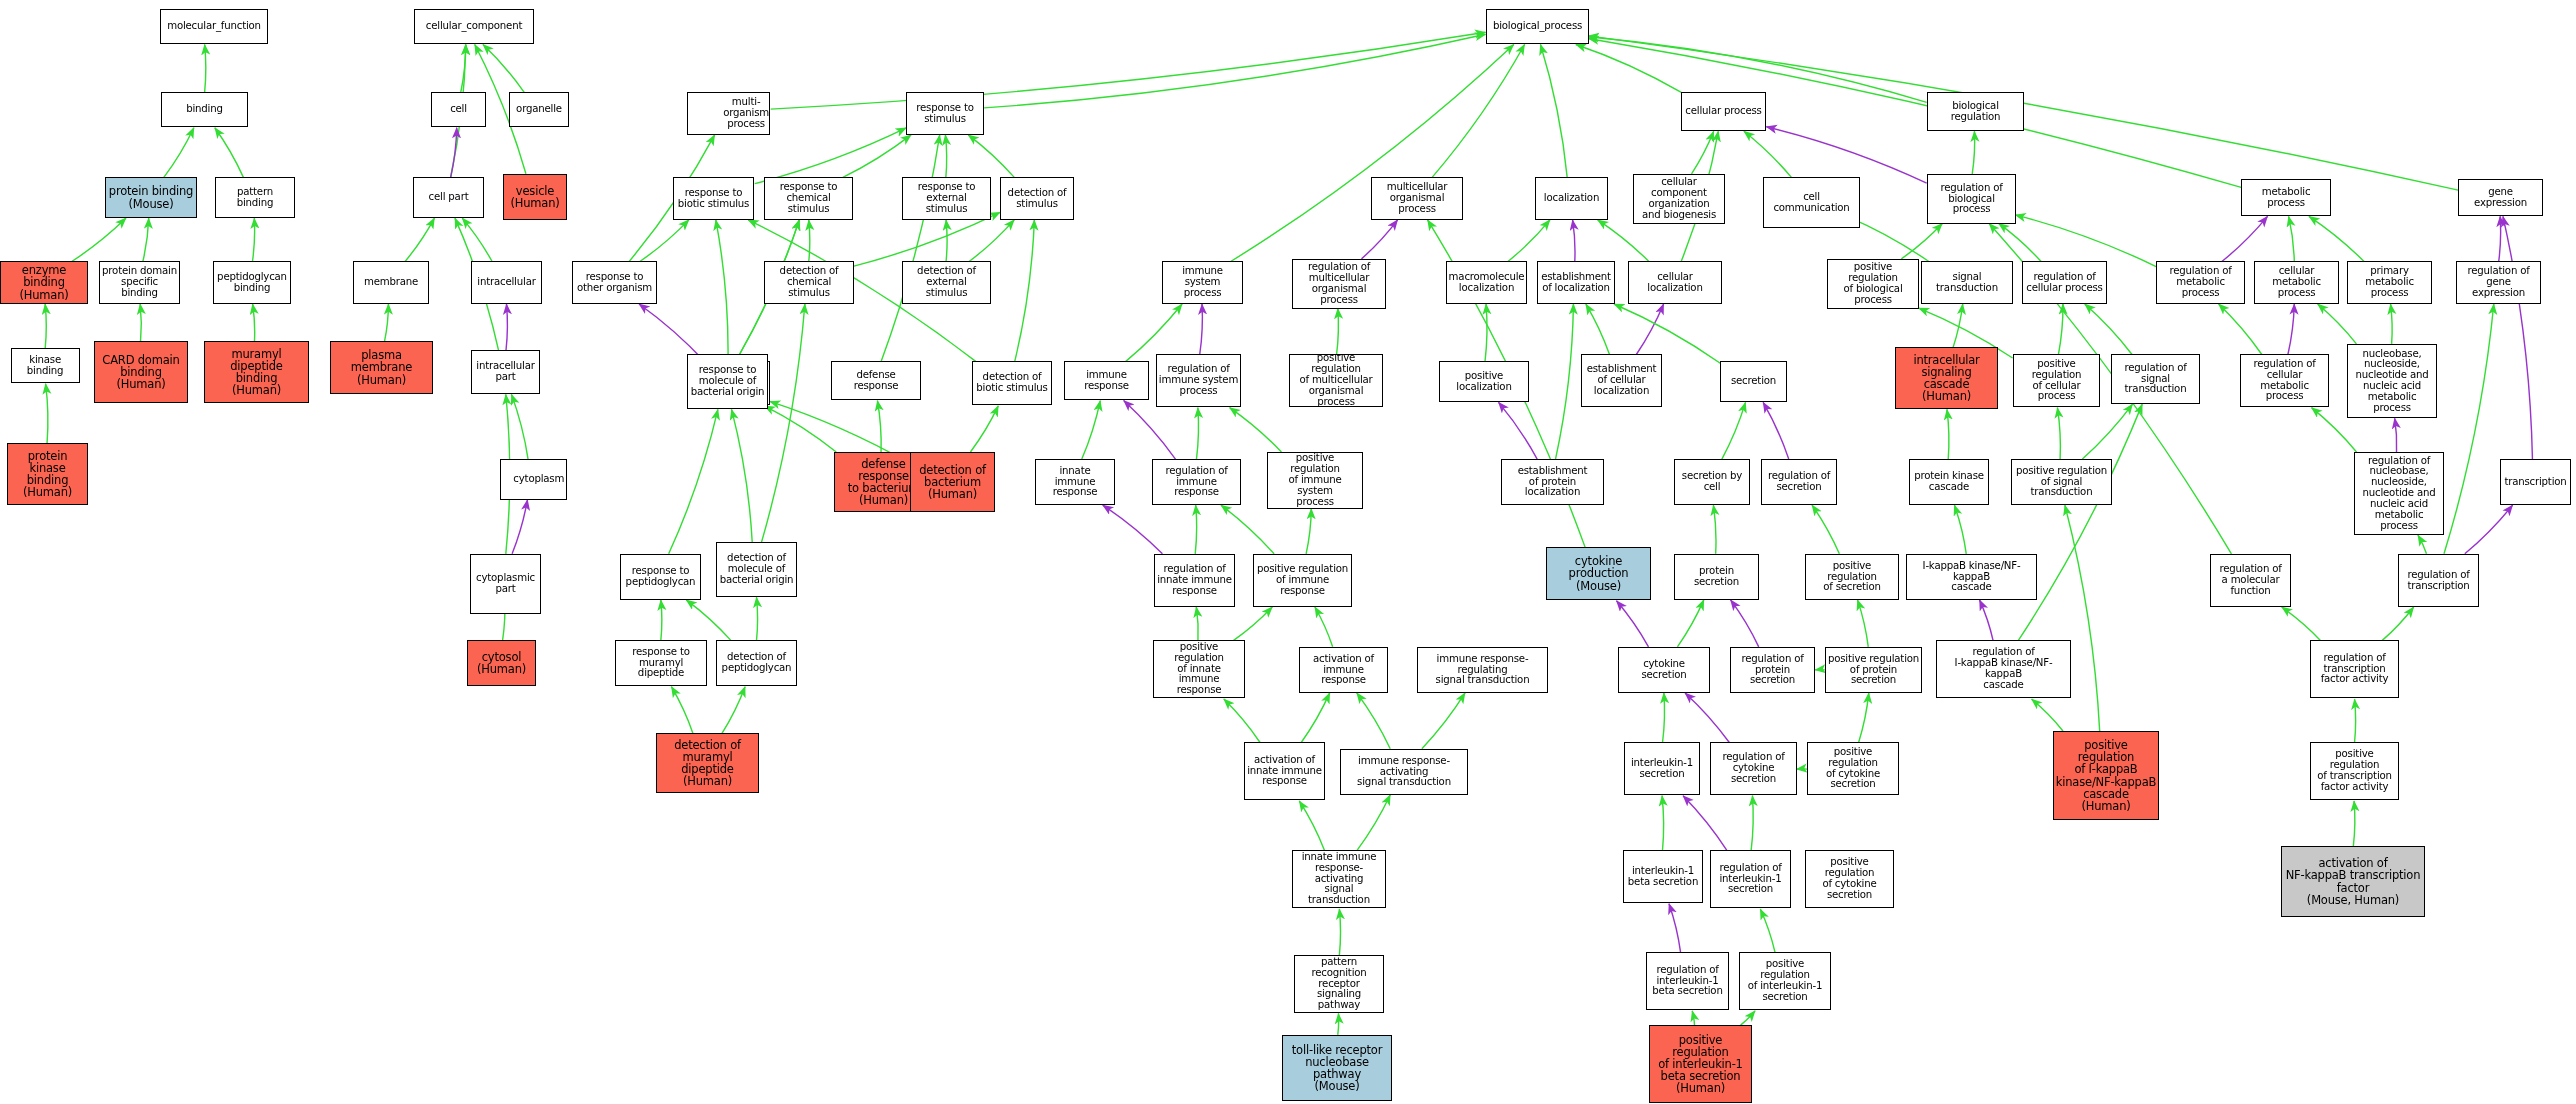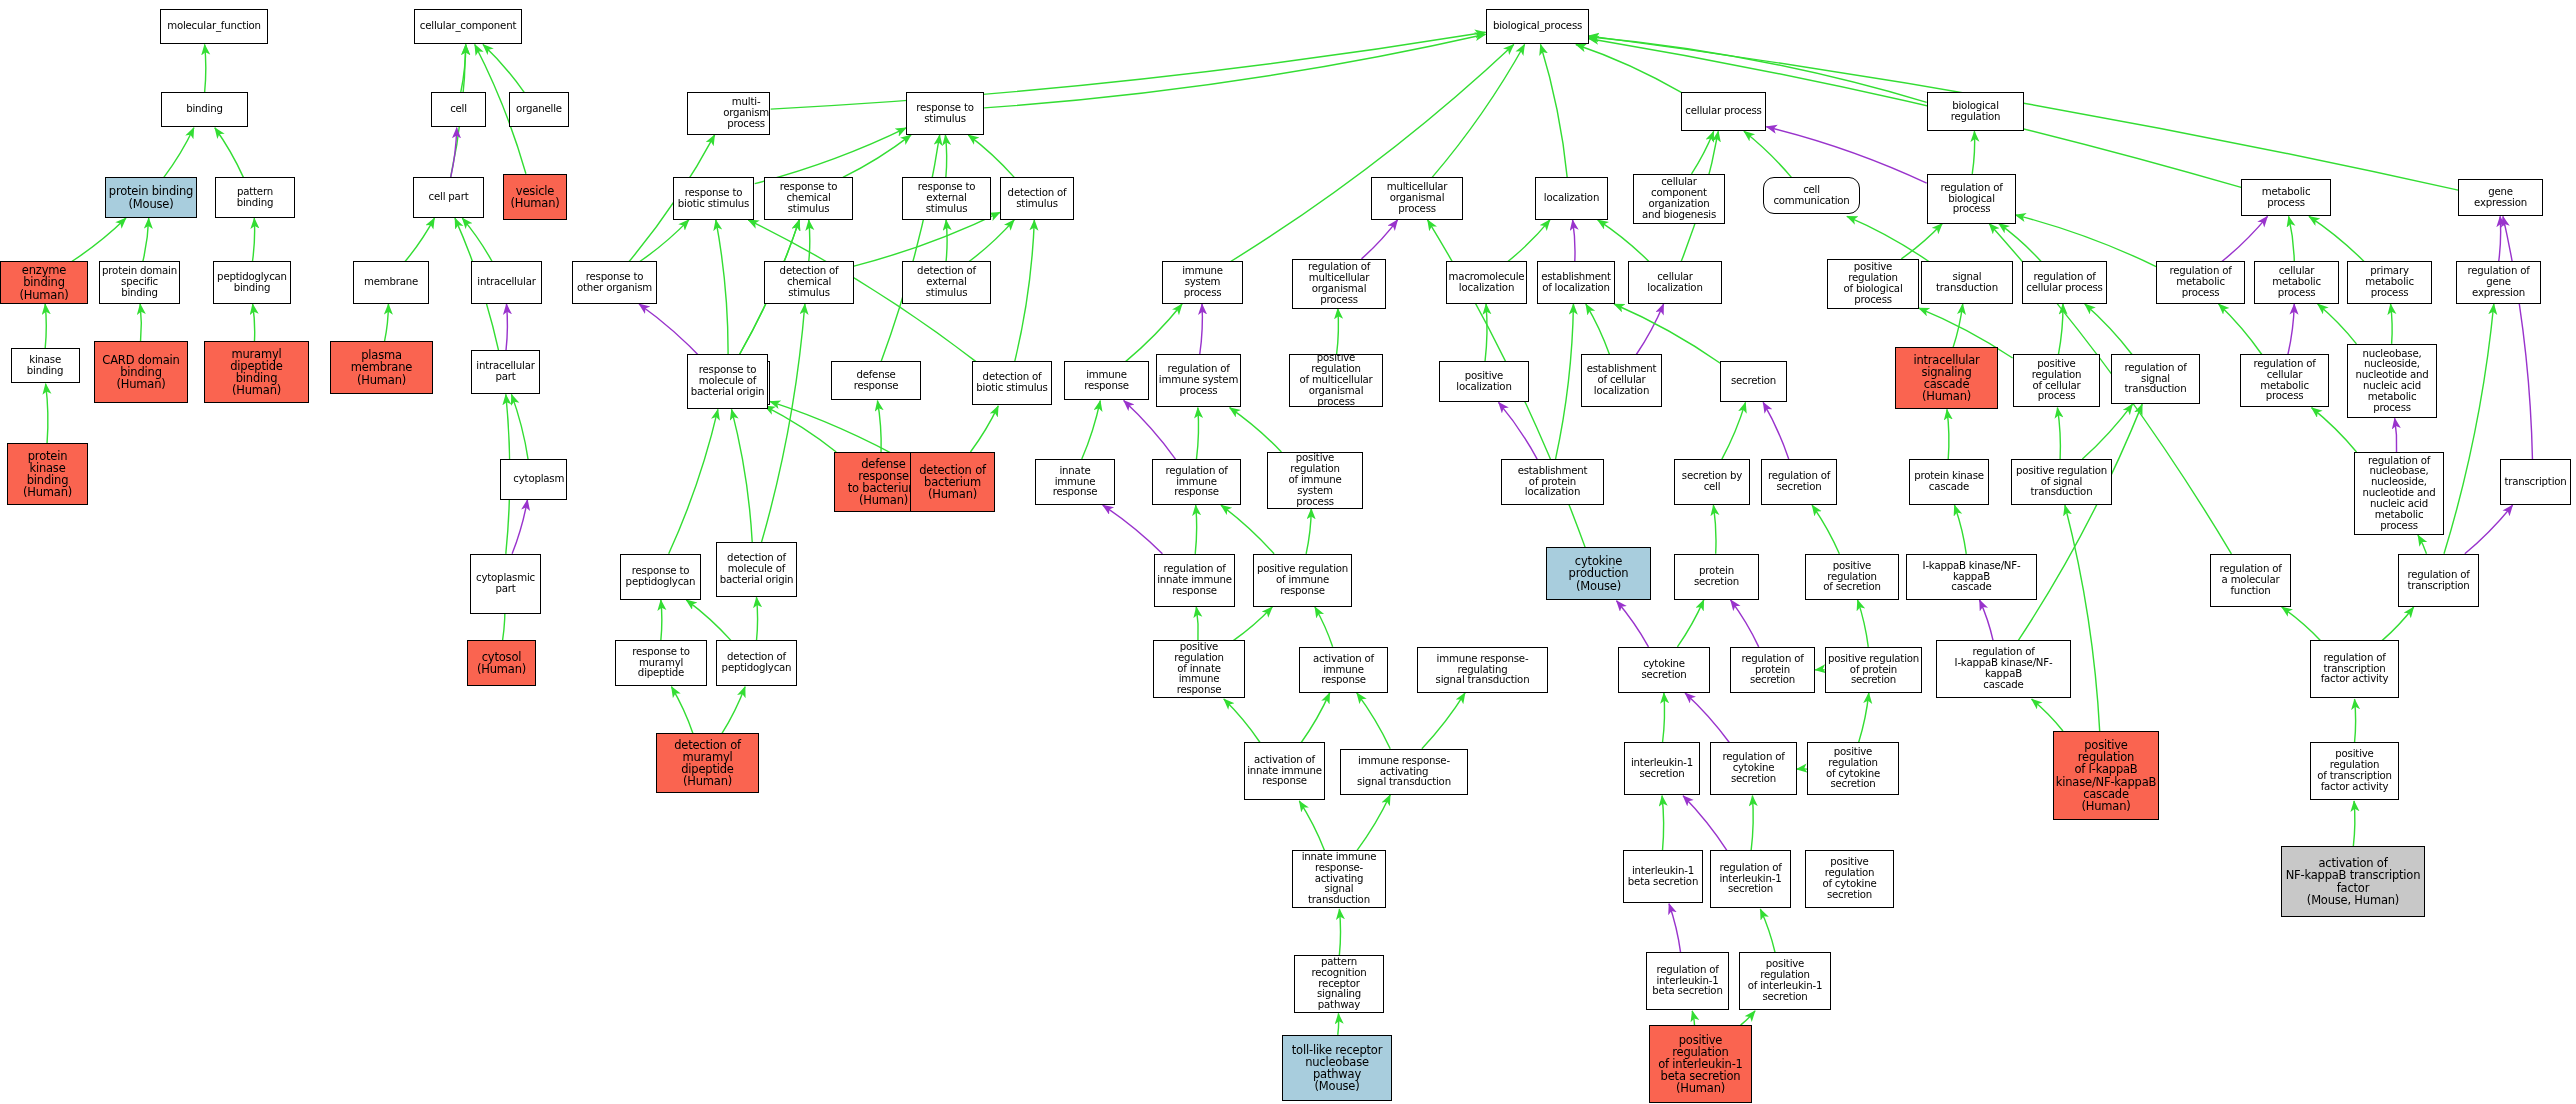--- a/index.html
+++ b/index.html
@@ -221,21 +221,21 @@
       <div class="node root sz-s" style="left: 10.6px; top: 348px; width: 69px; height: 35px;"><span>kinase binding</span></div>
       <div class="node human sz-m" style="left: 94px; top: 341px; width: 94px; height: 62px;"><span>CARD domain
 binding
 (Human)</span></div>
       <div class="node human sz-m" style="left: 204px; top: 341px; width: 105px; height: 62px;"><span>muramyl dipeptide
 binding
 (Human)</span></div>
       <div class="node human sz-m" style="left: 7px; top: 443px; width: 81px; height: 62px;"><span>protein kinase
 binding
 (Human)</span></div>
-      <div class="node root sz-s" style="left: 414px; top: 8.9px; width: 108px; height: 35px;"><span>cellular_component</span></div>
+      <div class="node root sz-s" style="left: 414px; top: 8.9px; width: 120px; height: 35px;"><span>cellular_component</span></div>
       <div class="node root sz-s" style="left: 431px; top: 92px; width: 55px; height: 35px;"><span>cell</span></div>
       <div class="node root sz-s" style="left: 509px; top: 92px; width: 60px; height: 35px;"><span>organelle</span></div>
       <div class="node root sz-s" style="left: 413px; top: 177px; width: 71px; height: 41px;"><span>cell part</span></div>
       <div class="node human sz-m" style="left: 503px; top: 174px; width: 64px; height: 46px;"><span>vesicle
 (Human)</span></div>
       <div class="node root sz-s" style="left: 353px; top: 261px; width: 76px; height: 43px;"><span>membrane</span></div>
       <div class="node root sz-s" style="left: 471px; top: 261px; width: 71px; height: 43px;"><span>intracellular</span></div>
       <div class="node human sz-m" style="left: 330px; top: 341px; width: 103px; height: 53px;"><span>plasma membrane
 (Human)</span></div>
       <div class="node root sz-s" style="left: 471px; top: 350px; width: 69px; height: 44px;"><span>intracellular
@@ -261,21 +261,21 @@
       <div class="node root sz-s" style="left: 902px; top: 177px; width: 89px; height: 43px;"><span>response to
 external stimulus</span></div>
       <div class="node root sz-s" style="left: 1000px; top: 177px; width: 74px; height: 43px;"><span>detection of
 stimulus</span></div>
       <div class="node root sz-s" style="left: 1371px; top: 177px; width: 92px; height: 43px;"><span>multicellular
 organismal process</span></div>
       <div class="node root sz-s" style="left: 1535px; top: 177px; width: 73px; height: 43px;"><span>localization</span></div>
       <div class="node root sz-s" style="left: 1633px; top: 174px; width: 92px; height: 50px;"><span>cellular component
 organization
 and biogenesis</span></div>
-      <div class="node root sz-s" style="left: 1763px; top: 177px; width: 97px; height: 37px; border-radius: 11px;"><span>cell communication</span></div>
+      <div class="node root sz-s" style="left: 1763px; top: 177px; width: 97px; height: 51px;"><span>cell communication</span></div>
       <div class="node root sz-s" style="left: 1927px; top: 174px; width: 89px; height: 50px;"><span>regulation of
 biological process</span></div>
       <div class="node root sz-s" style="left: 572px; top: 261px; width: 85px; height: 43px;"><span>response to
 other organism</span></div>
       <div class="node root sz-s" style="left: 764px; top: 261px; width: 90px; height: 43px;"><span>detection of
 chemical stimulus</span></div>
       <div class="node root sz-s" style="left: 902px; top: 261px; width: 89px; height: 43px;"><span>detection of
 external stimulus</span></div>
       <div class="node root sz-s" style="left: 1162px; top: 261px; width: 81px; height: 43px;"><span>immune system
 process</span></div>

